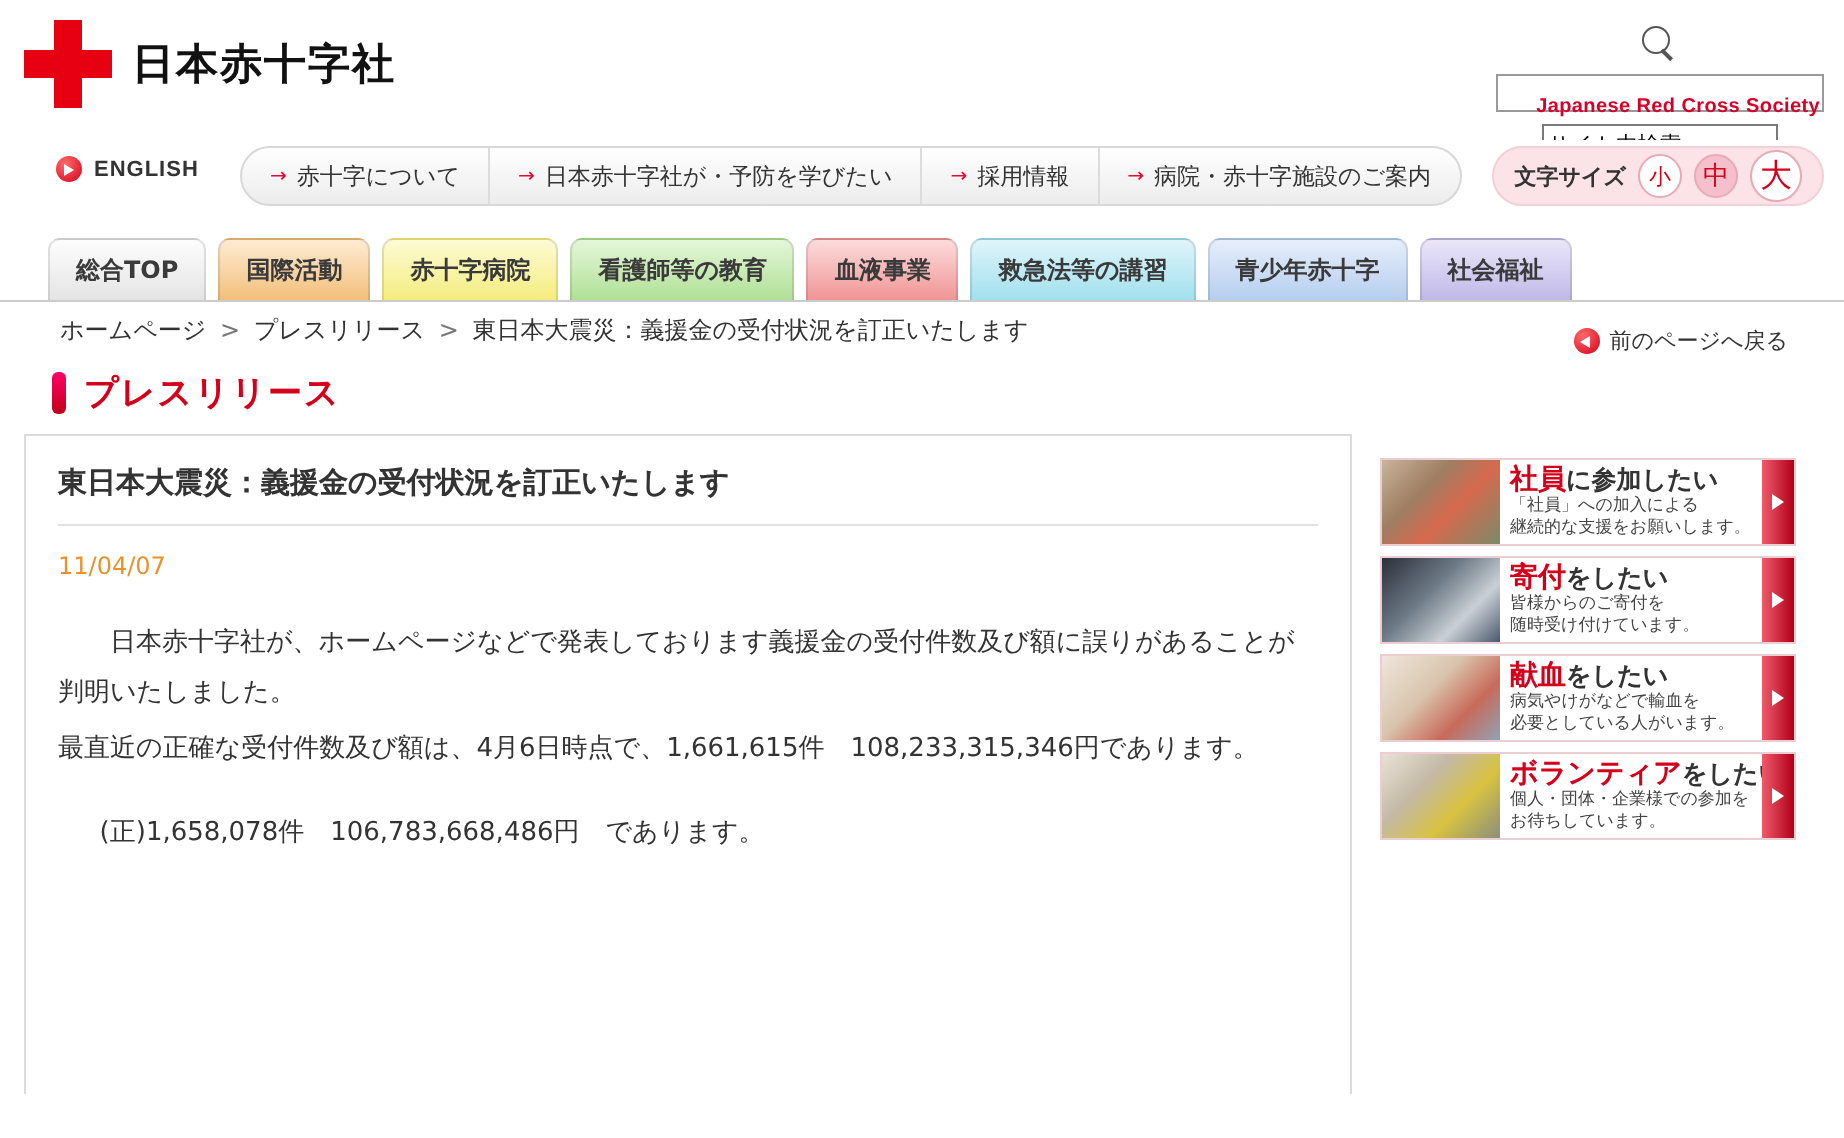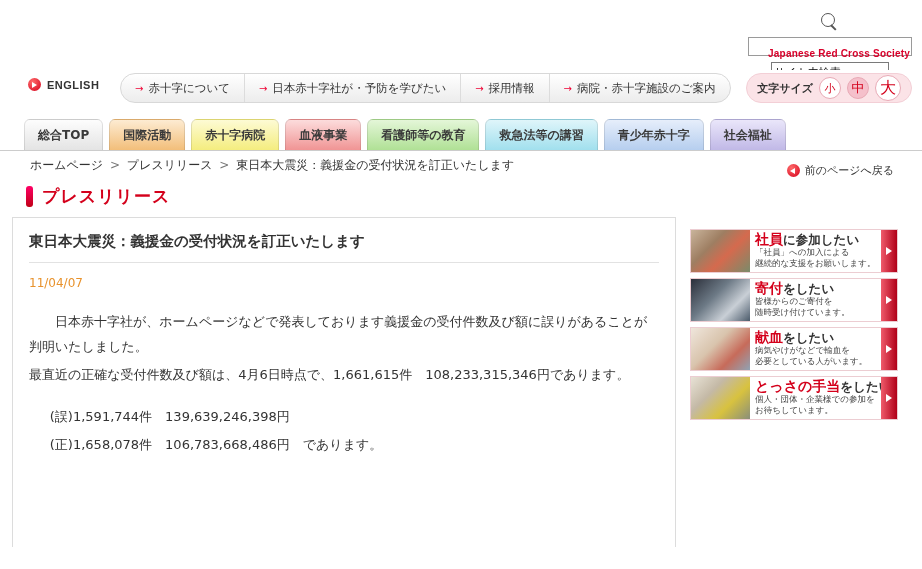--- a/index.html
+++ b/index.html
@@ -187,20 +187,24 @@
   .ph2 { background:linear-gradient(135deg,#2b2f3a 0%,#6d7a86 40%,#c9cfd6 70%,#4a5a6a 100%); }
   .ph3 { background:linear-gradient(135deg,#efe6dc 0%,#d9c4ad 40%,#c76b5a 70%,#8fa3b5 100%); }
   .ph4 { background:linear-gradient(135deg,#e8e2d6 0%,#c4b9a6 35%,#d8c23f 65%,#8a8f7a 100%); }
 </style>
 </head>
 <body>
 
 <div id="page">
 
   <div class="header">
+    <div class="logo-wrap">
+      <div class="cross"></div>
+      <div class="logo-text">日本赤十字社</div>
+    </div>
 
     <div class="search-area">
       <span class="mag"></span>
       <input class="search-input" type="text" placeholder="" style="">
       <div class="search-select">
         <span>サイト内検索</span>
         <span class="caret"></span>
       </div>
       <div class="search-btn">検索</div>
     </div>
@@ -245,25 +249,25 @@
   <div class="tabs">
     <div class="tab" style="background:linear-gradient(#fdfdfd,#e3e3e3)">
       <span>総合TOP</span>
       </div>
     <div class="tab" style="background:linear-gradient(#fdebd2,#f2bd77)">
       <span>国際活動</span>
       </div>
     <div class="tab" style="background:linear-gradient(#fdfbd4,#f4ec7c)">
       <span>赤十字病院</span>
       </div>
+    <div class="tab" style="background:linear-gradient(#e4f6d8,#aee093)">
+      <span>看護師等の教育</span>
+      </div>
     <div class="tab" style="background:linear-gradient(#fcdcdc,#f09292)">
       <span>血液事業</span>
-      </div>
-    <div class="tab" style="background:linear-gradient(#e4f6d8,#aee093)">
-      <span>看護師等の教育</span>
       </div>
     <div class="tab" style="background:linear-gradient(#dff5fa,#9fdfed)">
       <span>救急法等の講習</span>
       </div>
     <div class="tab" style="background:linear-gradient(#e6eefb,#b4cdee)">
       <span>青少年赤十字</span>
       </div>
     <div class="tab" style="background:linear-gradient(#eae6fa,#bfb7e6)">
       <span>社会福祉</span>
       </div>
@@ -293,21 +297,20 @@
 
   <div class="main">
 
     <div class="content">
       <div class="article-title">東日本大震災：義援金の受付状況を訂正いたします</div>
       <div class="article-date">11/04/07</div>
       <div class="article-body">
         <p class="indent">　日本赤十字社が、ホームページなどで発表しております義援金の受付件数及び額に誤りがあることが判明いたしました。</p>
         <p>最直近の正確な受付件数及び額は、4月6日時点で、1,661,615件　108,233,315,346円であります。</p>
         <div class="spacer-p"></div>
-        <p class="sub">(誤)1,591,744件　139,639,246,398円</p>
         <p class="sub">(正)1,658,078件　106,783,668,486円　であります。</p>
       </div>
     </div>
 
     <div class="sidebar">
 
       <div class="banner">
         <div class="banner-photo ph1"></div>
         <div class="banner-text">
           <div class="banner-head">
@@ -346,21 +349,21 @@
         </div>
         <div class="banner-arrow">
             <span></span>
           </div>
       </div>
 
       <div class="banner">
         <div class="banner-photo ph4"></div>
         <div class="banner-text">
           <div class="banner-head">
-            <span class="kw">とっさの手当</span><span>をしたい</span>
+            <span class="kw">ボランティア</span><span>をしたい</span>
           </div>
           <div class="banner-sub">個人・団体・企業様での参加を</div>
           <div class="banner-sub">お待ちしています。</div>
         </div>
         <div class="banner-arrow">
             <span></span>
           </div>
       </div>
 
     </div>

